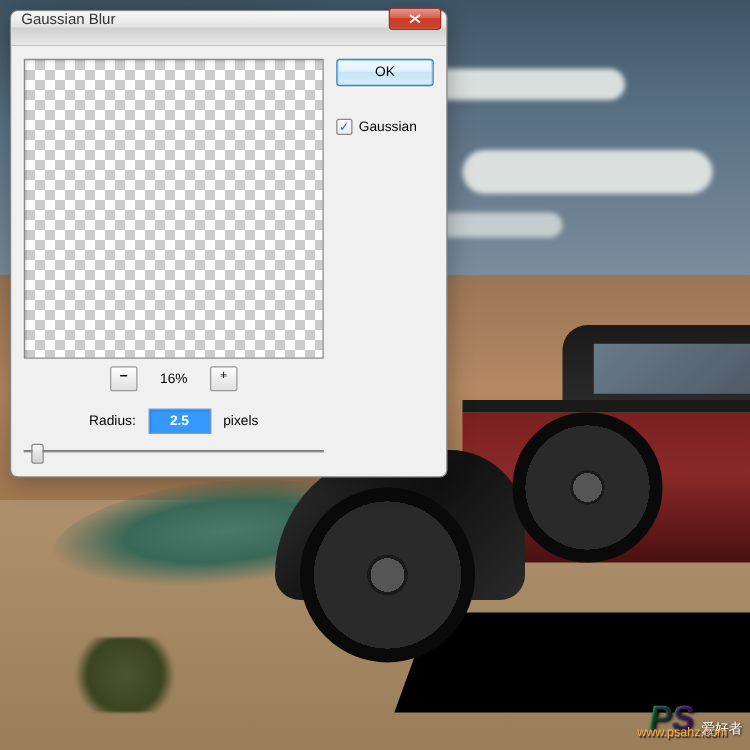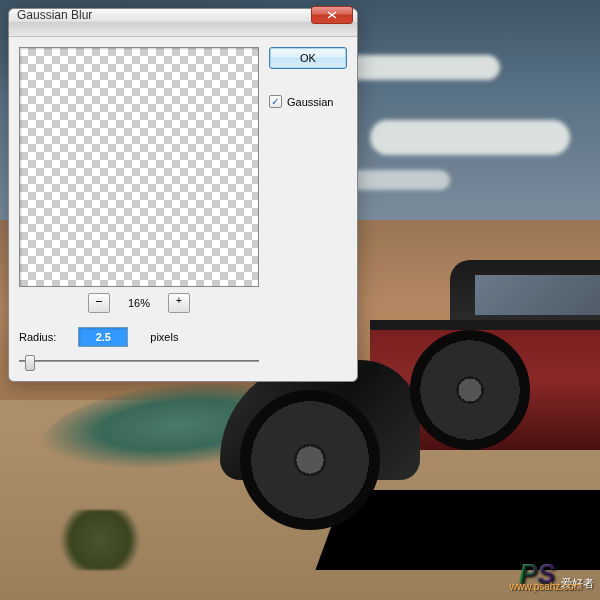--- a/index.html
+++ b/index.html
@@ -218,22 +218,23 @@
       padding-bottom: 6px;
       text-decoration: underline;
       text-underline-offset: -3px;
     }
 
     .zoom-label { font-size: 11px; }
 
     .radius-row {
       display: flex;
       align-items: center;
-      gap: 22px;
+      gap: 10px;
       margin-top: 14px;
+      justify-content: center;
     }
 
     .radius-input {
       width: 50px;
       height: 20px;
       border: 1px solid #7a98b8;
       box-shadow: inset 1px 1px 2px rgba(0,0,0,0.15);
       background: #fff;
       text-align: center;
       font-size: 11px;

